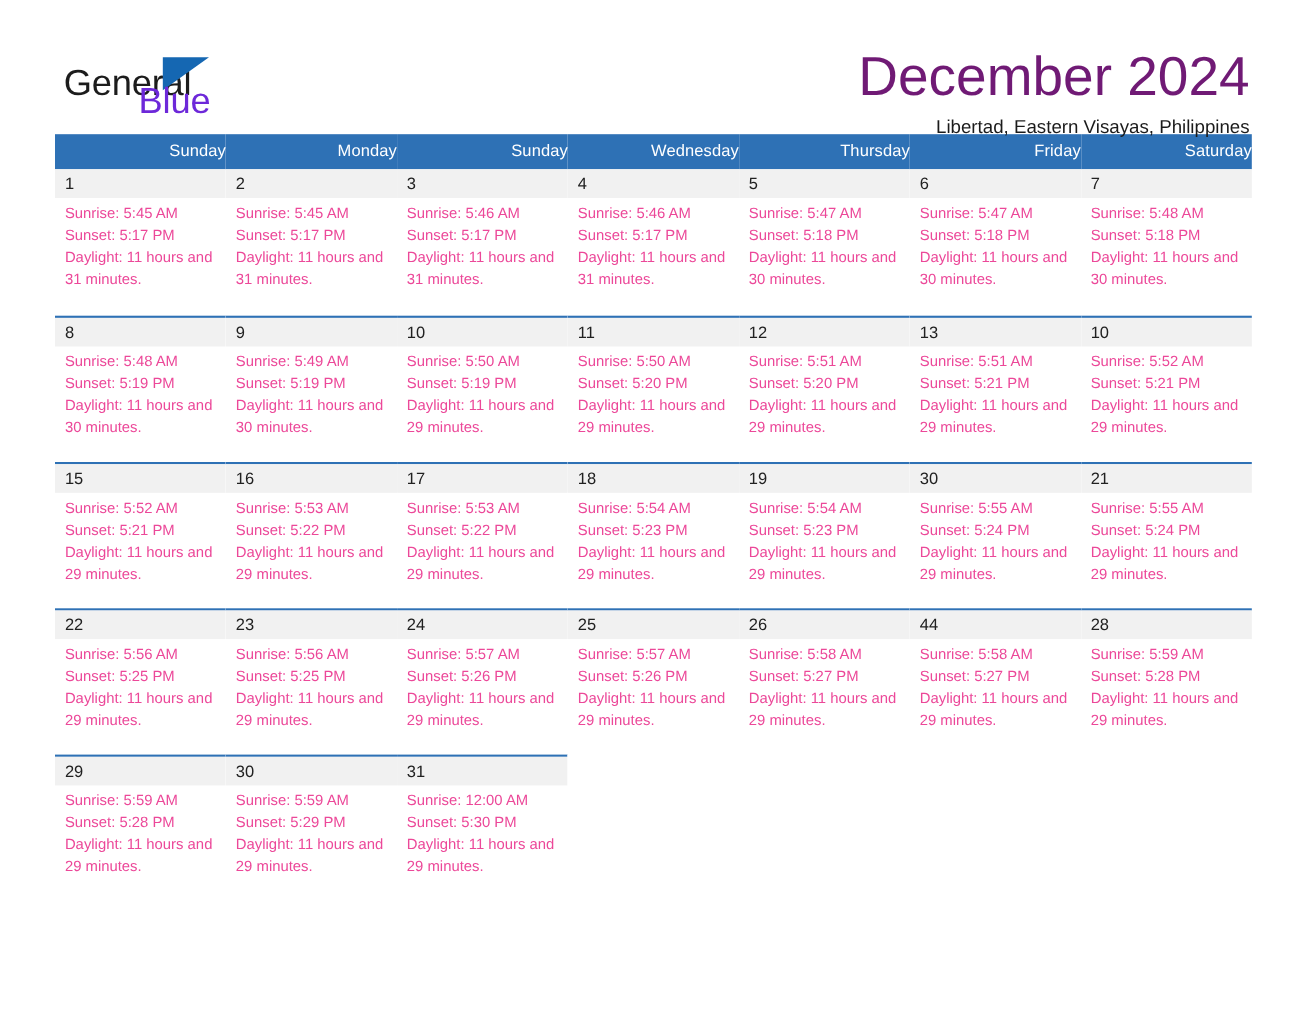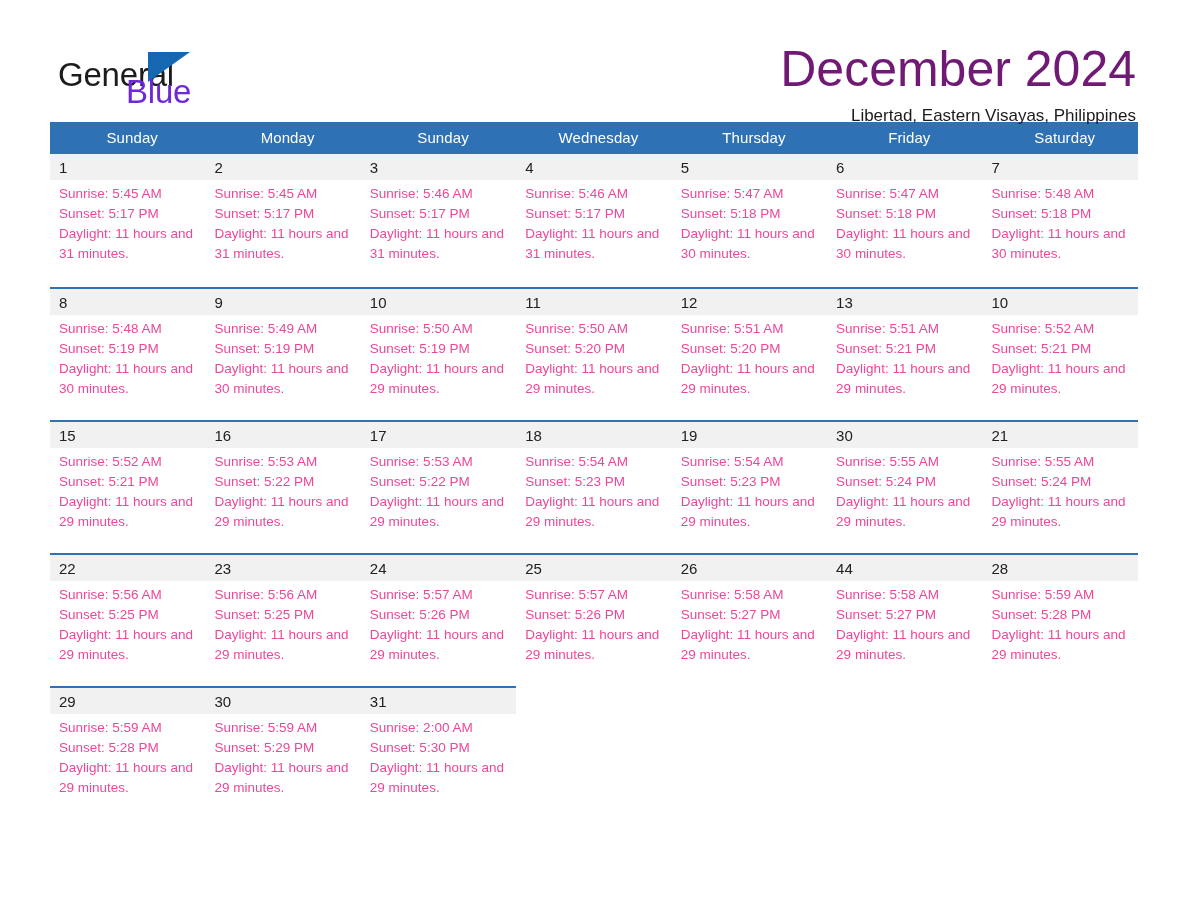--- a/index.html
+++ b/index.html
@@ -96,21 +96,21 @@
     width: 1088px;
     border-collapse: collapse;
     table-layout: fixed;
     margin-top: 14px;
   }
   .calendar th {
     background: #2e71b5;
     color: #ffffff;
     font-weight: normal;
     font-size: 15px;
-    text-align: center;
+    text-align: right;
     padding: 7px 0 8px 9px;
     height: 16px;
     line-height: 1.15;
     letter-spacing: 0.1px;
   }
 
   .calendar td {
     vertical-align: top;
     padding: 0;
     width: 155.43px;
@@ -494,21 +494,21 @@
                 <div>Sunrise: 5:59 AM</div>
                 <div>Sunset: 5:29 PM</div>
                 <div class="wrap">Daylight: 11 hours and 29 minutes.</div>
               </div>
             </div>
           </td>
           <td>
             <div class="daycell">
               <div class="daynum">31</div>
               <div class="details">
-                <div>Sunrise: 2:00 AM</div>
+                <div>Sunrise: 12:00 AM</div>
                 <div>Sunset: 5:30 PM</div>
                 <div class="wrap">Daylight: 11 hours and 29 minutes.</div>
               </div>
             </div>
           </td>
           <td>
             <div class="daycell empty">
               <div class="daynum"></div>
             </div>
           </td>

